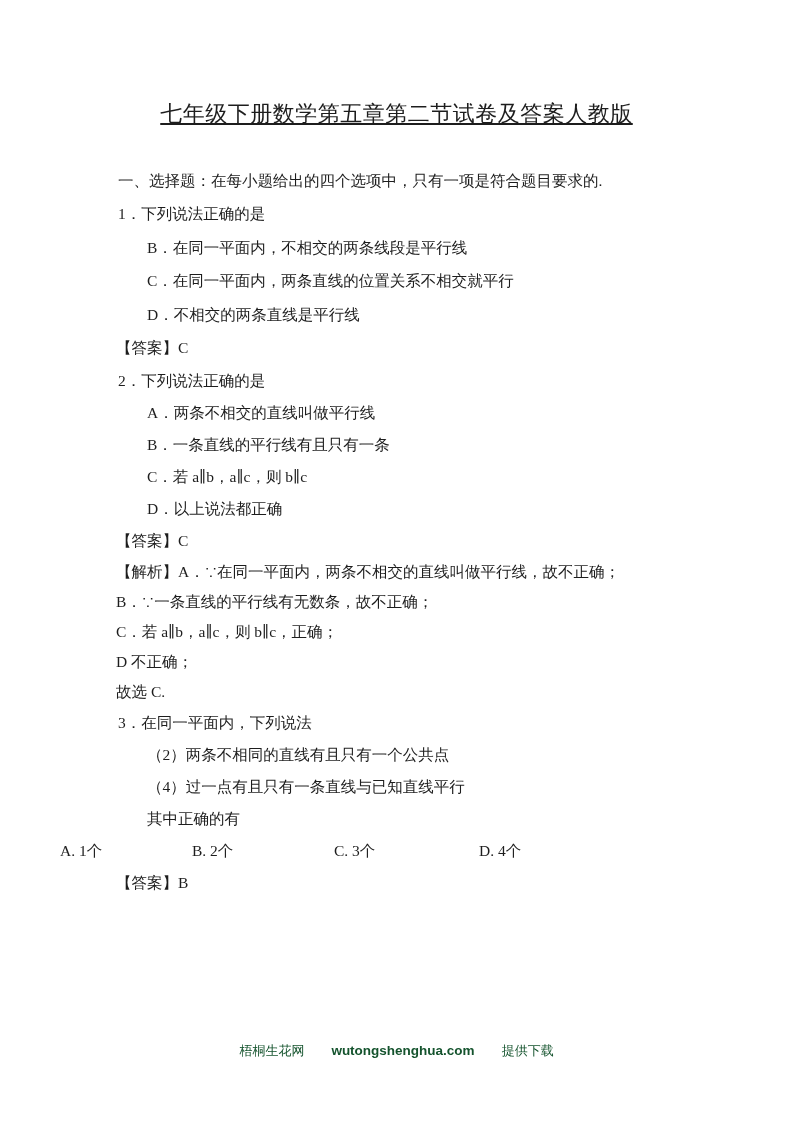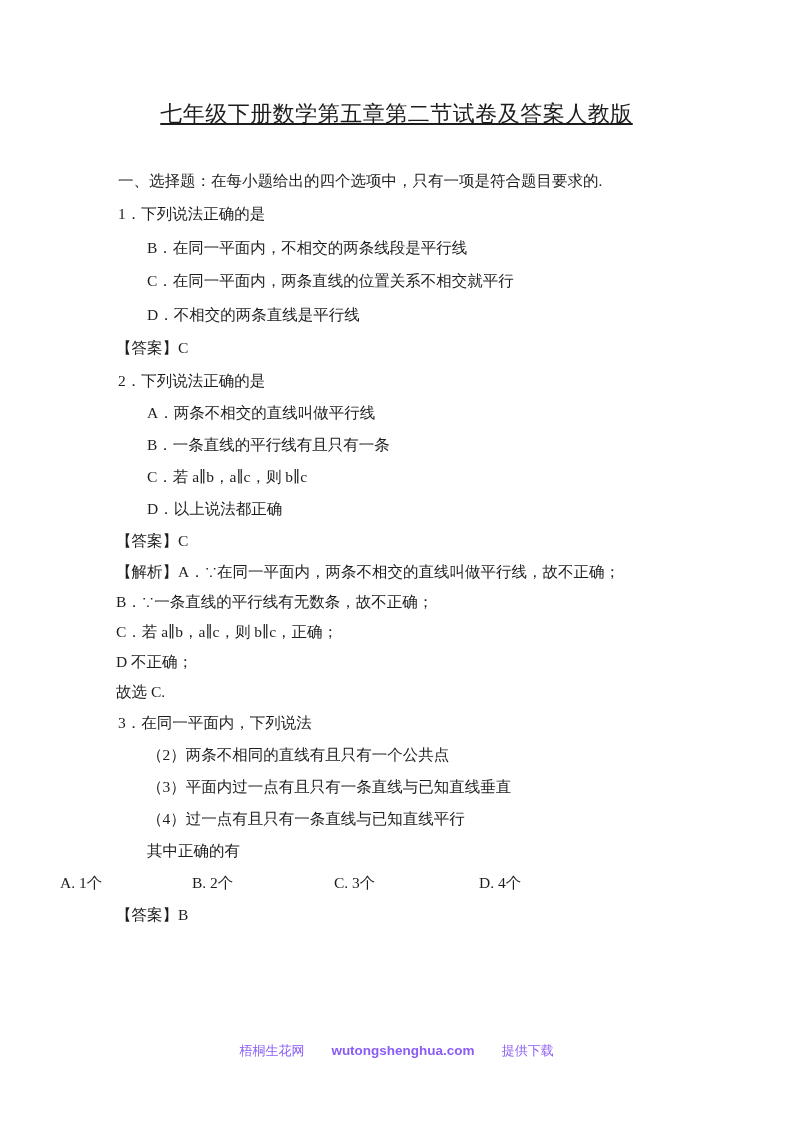--- a/index.html
+++ b/index.html
@@ -36,21 +36,21 @@
   .choice-b { width: 142px; }
   .choice-c { width: 145px; }
   .page-footer {
     position: absolute;
     top: 1043px;
     left: 0;
     right: 0;
     text-align: center;
     font-size: 13px;
     line-height: 16px;
-    color: #8b5cf6;
+    color: #14532d;
     white-space: nowrap;
   }
   .footer-url {
     font-family: "Liberation Sans", "DejaVu Sans", sans-serif;
     font-weight: bold;
     font-size: 13.5px;
     margin: 0 27px;
   }
 </style>
 </head>
@@ -77,21 +77,20 @@
     <div class="line indent-1">D．以上说法都正确</div>
     <div class="line indent-ans">【答案】C</div>
     <div class="line analysis-line indent-ans">【解析】A．∵在同一平面内，两条不相交的直线叫做平行线，故不正确；</div>
     <div class="line analysis-line indent-ans">B．∵一条直线的平行线有无数条，故不正确；</div>
     <div class="line analysis-line indent-ans">C．若 a∥b，a∥c，则 b∥c，正确；</div>
     <div class="line analysis-line indent-ans">D 不正确；</div>
     <div class="line analysis-line indent-ans">故选 C.</div>
 
     <div class="line indent-0">3．在同一平面内，下列说法</div>
     <div class="line indent-1">（2）两条不相同的直线有且只有一个公共点</div>
-    <div class="line indent-1">（3）平面内过一点有且只有一条直线与已知直线垂直</div>
     <div class="line indent-1">（4）过一点有且只有一条直线与已知直线平行</div>
     <div class="line indent-1">其中正确的有</div>
     <div class="line choices-row">
       <span class="choice choice-a">A. 1个</span><span class="choice choice-b">B. 2个</span><span class="choice choice-c">C. 3个</span><span class="choice choice-d">D. 4个</span>
     </div>
     <div class="line indent-ans">【答案】B</div>
 
   </div>
 
   <div class="page-footer">

